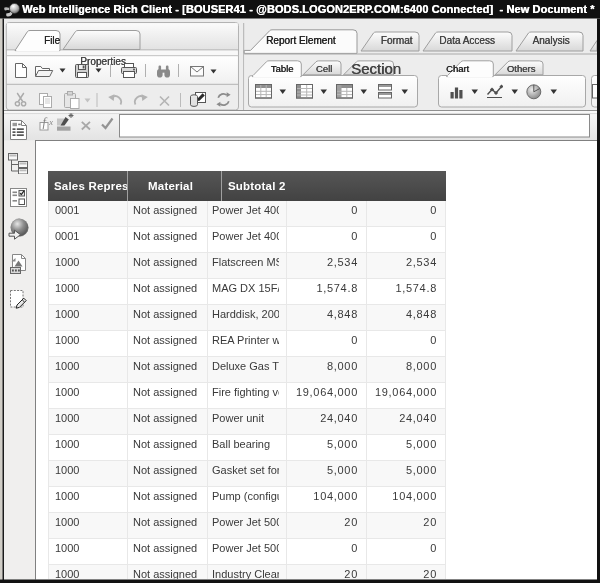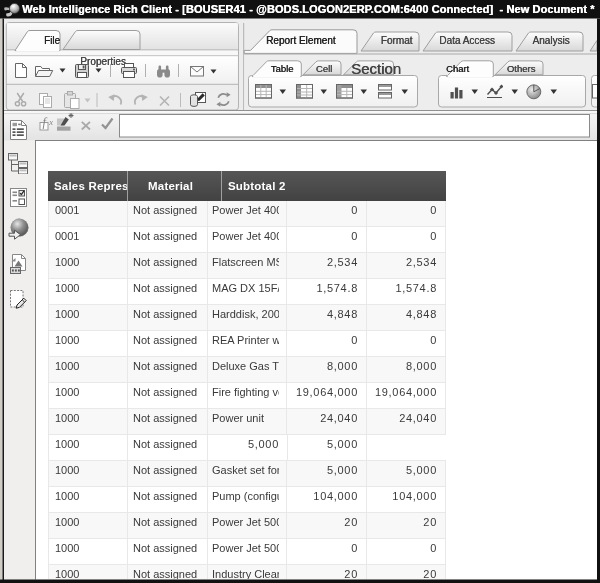--- a/index.html
+++ b/index.html
@@ -196,20 +196,23 @@
             <div style="width:80px;box-sizing:border-box;padding-left:5px;border-right:1px solid #e8e8e8;overflow:hidden;white-space:nowrap;">Not assigned</div>
             <div style="width:79px;box-sizing:border-box;padding-left:4px;border-right:1px solid #e8e8e8;overflow:hidden;white-space:nowrap;">
               <div style="width:67px;overflow:hidden;">Power unit</div>
             </div>
             <div style="width:80px;box-sizing:border-box;padding-right:8px;border-right:1px solid #e8e8e8;overflow:hidden;white-space:nowrap;text-align:right;letter-spacing:0.7px;">24,040</div>
             <div style="width:79px;box-sizing:border-box;padding-right:8px;border-right:1px solid #e8e8e8;overflow:hidden;white-space:nowrap;text-align:right;letter-spacing:0.7px;">24,040</div>
           </div>
 <div style="display:flex;height:26px;background:#ffffff;border-bottom:1px solid #e8e8e8;box-sizing:border-box;font-size:11px;color:#3a3a3a;line-height:19px;">
             <div style="width:80px;box-sizing:border-box;padding-left:6px;border-left:1px solid #e8e8e8;border-right:1px solid #e8e8e8;overflow:hidden;white-space:nowrap;">1000</div>
             <div style="width:80px;box-sizing:border-box;padding-left:5px;border-right:1px solid #e8e8e8;overflow:hidden;white-space:nowrap;">Not assigned</div>
+            <div style="width:79px;box-sizing:border-box;padding-left:4px;border-right:1px solid #e8e8e8;overflow:hidden;white-space:nowrap;">
+              <div style="width:67px;overflow:hidden;">Ball bearing</div>
+            </div>
             <div style="width:80px;box-sizing:border-box;padding-right:8px;border-right:1px solid #e8e8e8;overflow:hidden;white-space:nowrap;text-align:right;letter-spacing:0.7px;">5,000</div>
             <div style="width:79px;box-sizing:border-box;padding-right:8px;border-right:1px solid #e8e8e8;overflow:hidden;white-space:nowrap;text-align:right;letter-spacing:0.7px;">5,000</div>
           </div>
 <div style="display:flex;height:26px;background:#f8f8f8;border-bottom:1px solid #e8e8e8;box-sizing:border-box;font-size:11px;color:#3a3a3a;line-height:19px;">
             <div style="width:80px;box-sizing:border-box;padding-left:6px;border-left:1px solid #e8e8e8;border-right:1px solid #e8e8e8;overflow:hidden;white-space:nowrap;">1000</div>
             <div style="width:80px;box-sizing:border-box;padding-left:5px;border-right:1px solid #e8e8e8;overflow:hidden;white-space:nowrap;">Not assigned</div>
             <div style="width:79px;box-sizing:border-box;padding-left:4px;border-right:1px solid #e8e8e8;overflow:hidden;white-space:nowrap;">
               <div style="width:67px;overflow:hidden;">Gasket set for pump</div>
             </div>
             <div style="width:80px;box-sizing:border-box;padding-right:8px;border-right:1px solid #e8e8e8;overflow:hidden;white-space:nowrap;text-align:right;letter-spacing:0.7px;">5,000</div>

